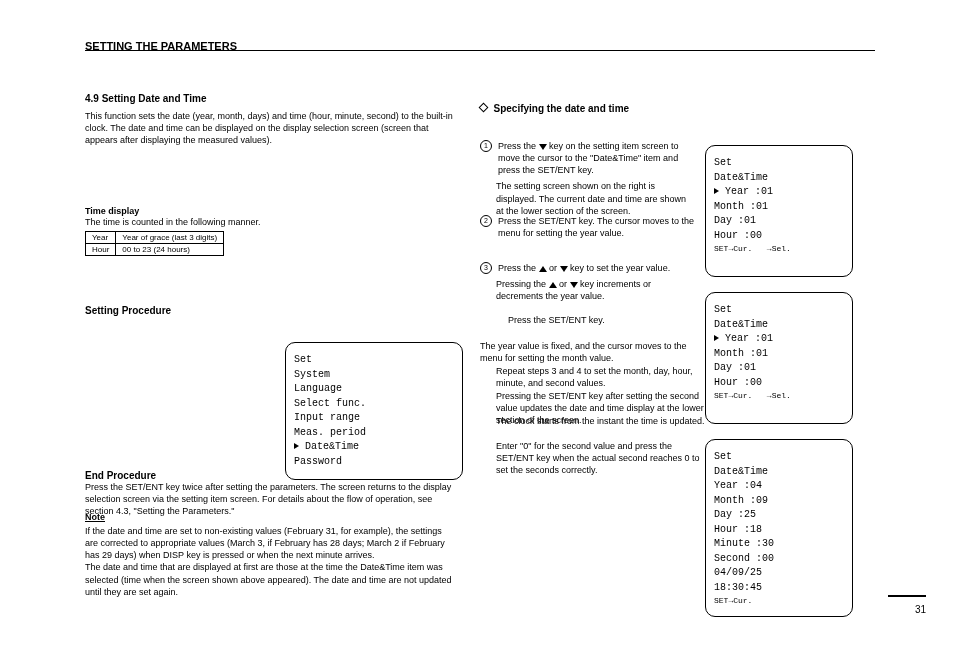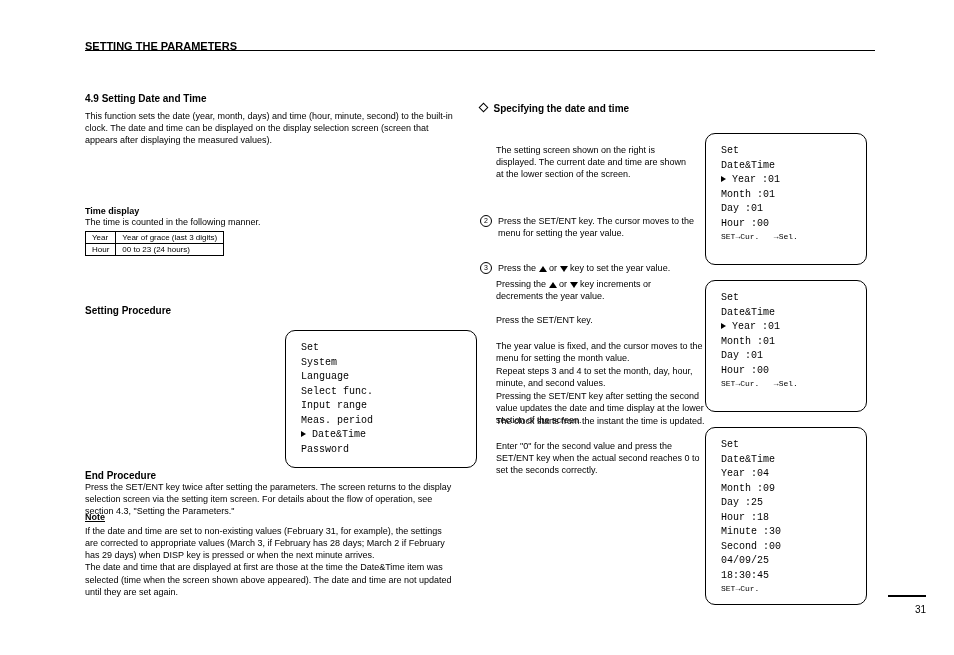--- a/index.html
+++ b/index.html
@@ -113,22 +113,23 @@
   }
   .arrow-r {
     display:inline-block;
   }
   .lcd {
     border:1.5px solid #000;
     border-radius:10px;
     font-family: "Courier New", monospace;
     font-size:10px;
     line-height:1.45;
-    padding:10px 15px;
+    padding:10px 8px;
     background:#fff;
+    margin-top:12px;
   }
   .lcd-big { width:160px; height:116px; }
   .lcd-sm  { width:130px; height:110px; }
   .lcd-sm2 { width:130px; height:156px; }
   .end-bar {
     position:absolute;
     right: 28px;
     top: 595px;
     width: 38px;
     border-top: 2px solid #000;
@@ -204,20 +205,28 @@
   <div class="para" style="margin-top:3px">If the date and time are set to non-existing values (February 31, for example), the settings are corrected to appropriate values (March 3, if February has 28 days; March 2 if February has 29 days) when DISP key is pressed or when the next minute arrives.</div>
   <div class="para" style="">The date and time that are displayed at first are those at the time the Date&amp;Time item was selected (time when the screen shown above appeared). The date and time are not updated until they are set again.</div>
 </div>
 
 <div class="right-col right-1">
   <span class="diamond"></span>
   <span class="section-title">Specifying the date and time</span>
 </div>
 
 <div class="right-col right-2">
+  <div class="step-row">
+    <span class="circ-num">1</span>
+    <span class="step-body para">
+      <span>Press the </span>
+      <span class="tri-down"></span>
+      <span> key on the setting item screen to move the cursor to the "Date&amp;Time" item and press the SET/ENT key.</span>
+    </span>
+  </div>
   <div class="para" style="margin-left:16px;margin-top:4px">The setting screen shown on the right is displayed. The current date and time are shown at the lower section of the screen.</div>
 </div>
 
 <div class="right-col right-3">
   <div class="step-row">
     <span class="circ-num">2</span>
     <span class="step-body para">Press the SET/ENT key. The cursor moves to the menu for setting the year value.</span>
   </div>
 </div>
 
@@ -234,22 +243,22 @@
   </div>
   <div class="para" style="margin-left:16px;margin-top:4px">
     <span>Pressing the </span>
     <span class="tri-up"></span>
     <span> or </span>
     <span class="tri-down"></span>
     <span> key increments or decrements the year value.</span>
   </div>
 </div>
 
-<div class="right-col right-6 para" style="margin-left:16px">Press the SET/ENT key.</div>
-<div class="right-col right-7 para" style="margin-left:16px">The year value is fixed, and the cursor moves to the menu for setting the month value.</div>
+<div class="right-col right-6 para" style="margin-left:28px">Press the SET/ENT key.</div>
+<div class="right-col right-7 para" style="">The year value is fixed, and the cursor moves to the menu for setting the month value.</div>
 <div class="right-col right-8 para" style="margin-left:16px">Repeat steps 3 and 4 to set the month, day, hour, minute, and second values.</div>
 <div class="right-col right-9 para" style="margin-left:16px">Pressing the SET/ENT key after setting the second value updates the date and time display at the lower section of the screen.</div>
 <div class="right-col right-10 para" style="margin-left:16px">The clock starts from the instant the time is updated.</div>
 <div class="right-col right-11 para" style="margin-left:16px">Enter "0" for the second value and press the SET/ENT key when the actual second reaches 0 to set the seconds correctly.</div>
 
 <div class="screen-col" style="top:133px">
   <div class="lcd lcd-sm">
     <div>Set</div>
     <div> Date&amp;Time</div>
     <div><span class="tri-right-sm"></span><span style="margin-left:-4px"> Year    :01</span></div>

